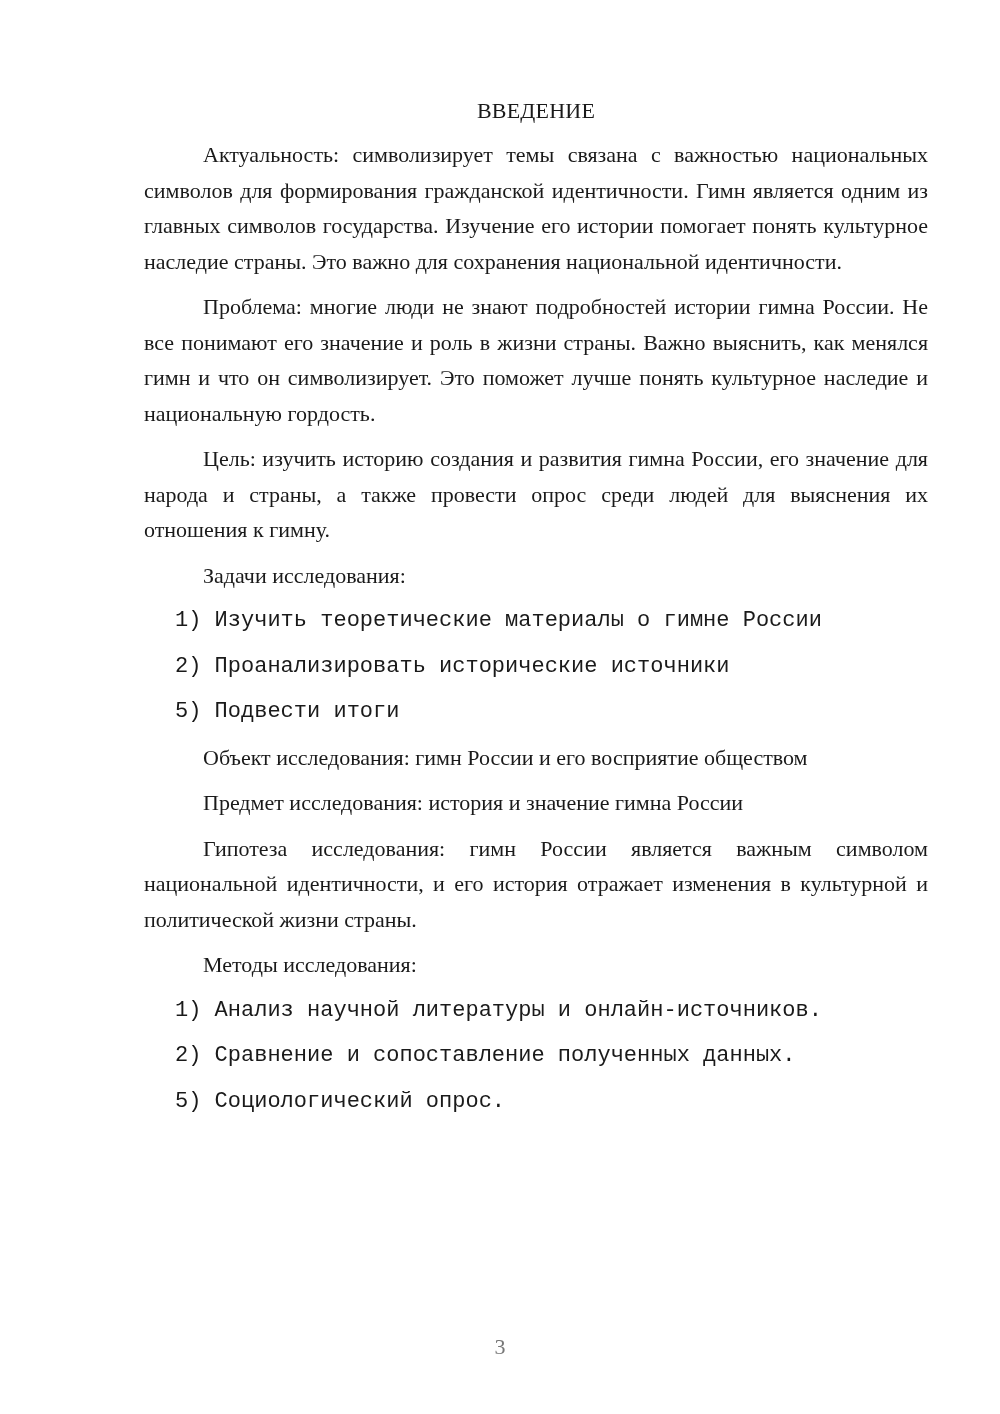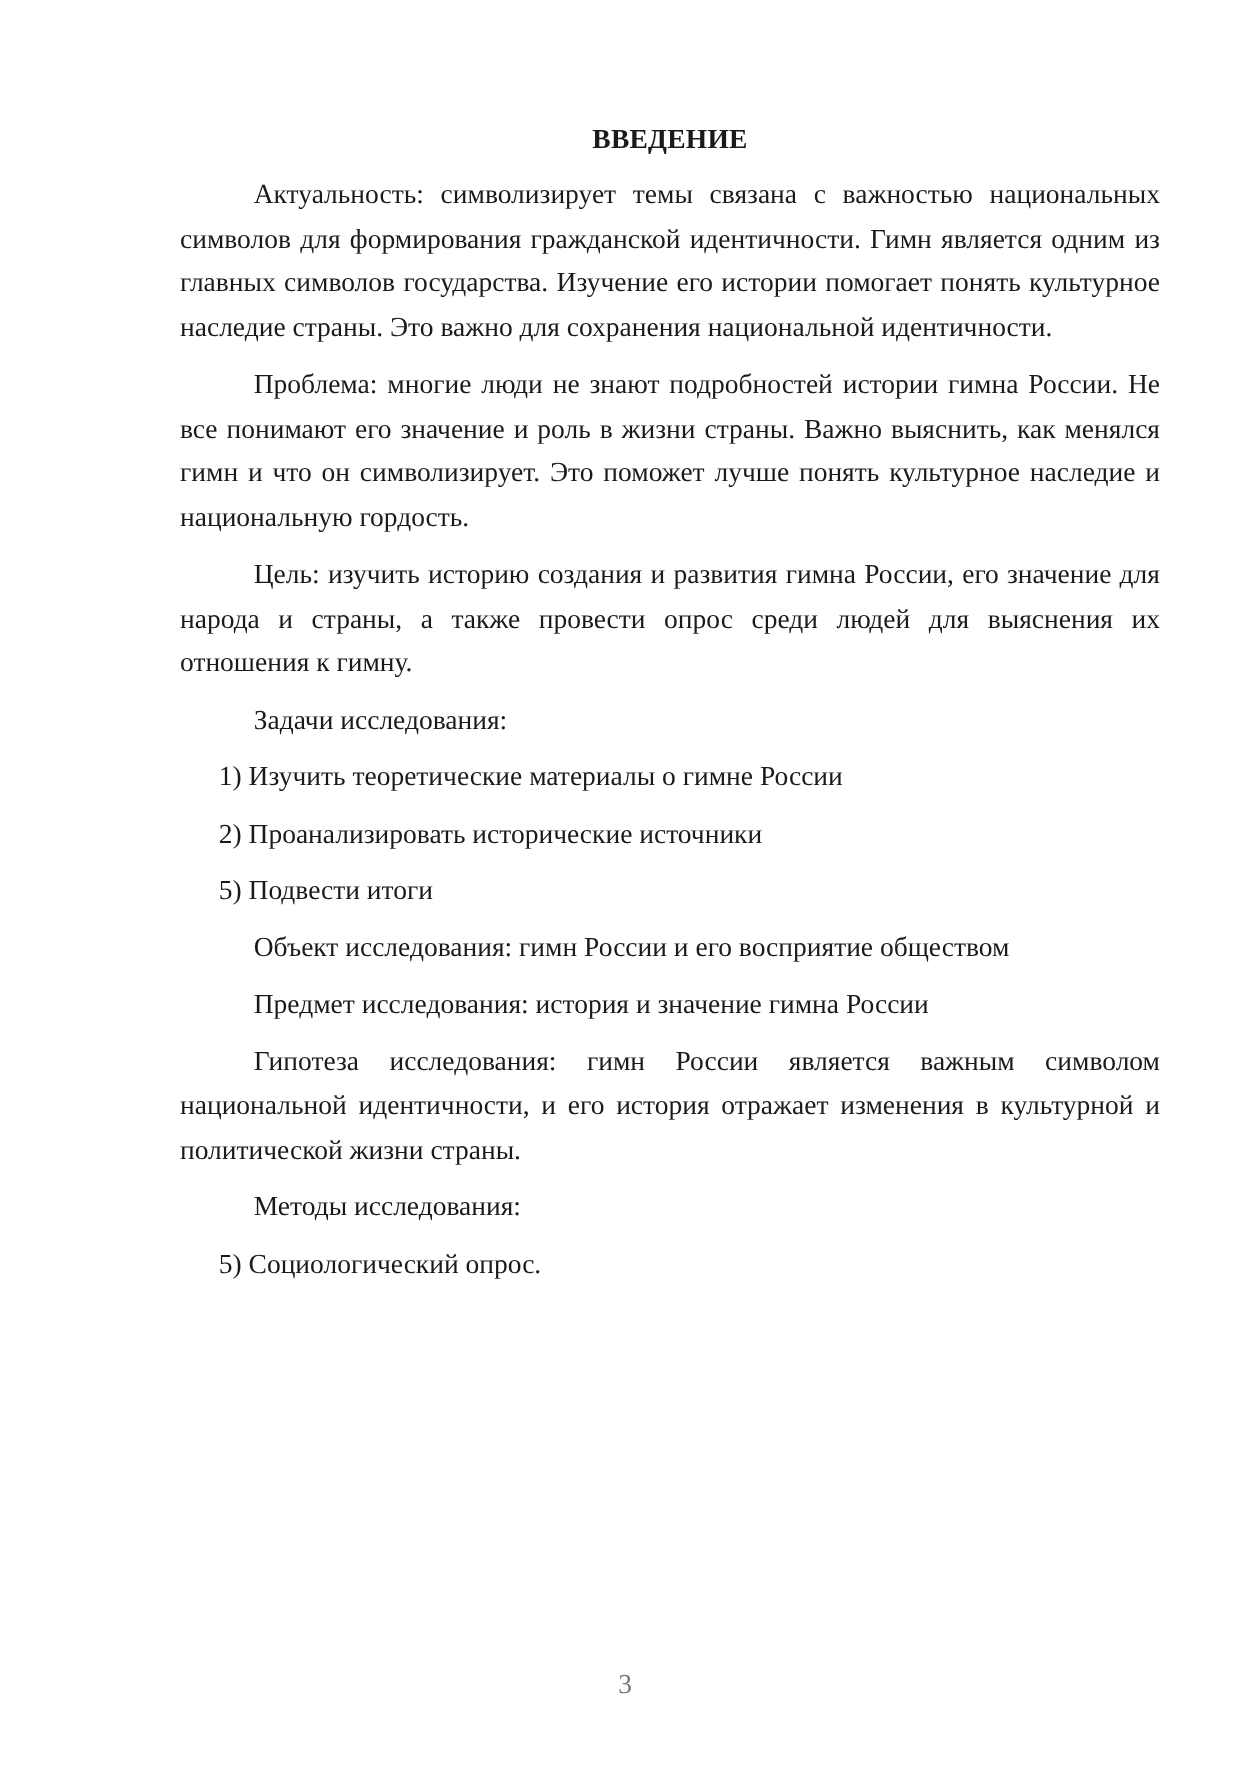--- a/index.html
+++ b/index.html
@@ -23,21 +23,21 @@
       background: #ffffff;
     }
     .content {
       position: absolute;
       left: 144px;
       top: 93px;
       width: 784px;
     }
     .title {
       text-align: center;
-      font-weight: bold;
+      font-weight: normal;
       font-size: 22px;
       line-height: 36px;
       margin: 0 0 0 0;
       letter-spacing: 0.2px;
     }
     .para {
       font-size: 22px;
       line-height: 35.5px;
       text-align: justify;
       text-indent: 59px;
@@ -45,20 +45,21 @@
     }
     .para.single {
       text-align: left;
     }
     .list-item {
       font-size: 22px;
       line-height: 35.5px;
       padding-left: 31px;
       margin: 0 0 10px 0;
       white-space: nowrap;
+      font-family: Liberation Mono, monospace;
     }
     .page-number {
       position: absolute;
       left: 0;
       width: 1000px;
       top: 1333px;
       text-align: center;
       font-size: 22px;
       line-height: 28px;
       color: #777777;
@@ -82,18 +83,20 @@
       <div class="list-item">2) Проанализировать исторические источники</div>
       <div class="list-item">5) Подвести итоги</div>
     </div>
 
     <p class="para single">Объект исследования: гимн России и его восприятие обществом</p>
     <p class="para single">Предмет исследования: история и значение гимна России</p>
     <p class="para">Гипотеза исследования: гимн России является важным символом национальной идентичности, и его история отражает изменения в культурной и политической жизни страны.</p>
     <p class="para single">Методы исследования:</p>
 
     <div>
+      <div class="list-item">1) Анализ научной литературы и онлайн-источников.</div>
+      <div class="list-item">2) Сравнение и сопоставление полученных данных.</div>
       <div class="list-item">5) Социологический опрос.</div>
     </div>
   </div>
 
   <div class="page-number">3</div>
 </div>
 
 </body></html>

